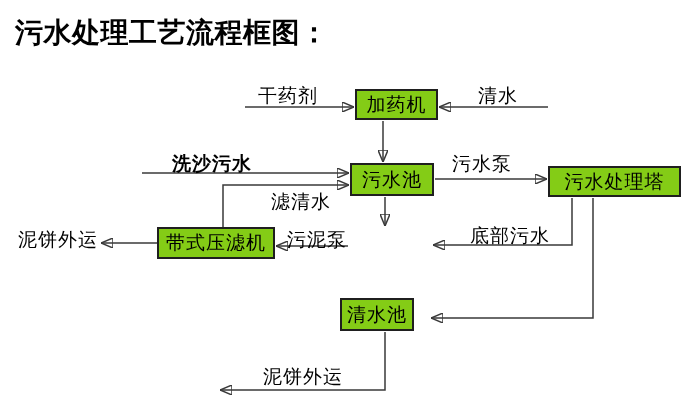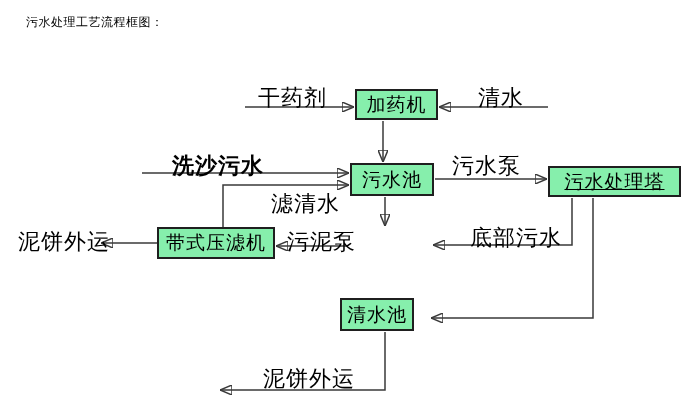--- a/index.html
+++ b/index.html
@@ -11,62 +11,62 @@
     position: relative;
     width: 700px;
     height: 420px;
     background: #ffffff;
     font-family: "DejaVu Sans", sans-serif;
     color: #000000;
     overflow: hidden;
   }
   .diagram-title {
     position: absolute;
-    left: 26px;
+    left: 15px;
     top: 14px;
-    font-size: 12px;
-    font-weight: normal;
+    font-size: 28px;
+    font-weight: bold;
     letter-spacing: 0.5px;
     white-space: nowrap;
   }
   .node {
     position: absolute;
     box-sizing: border-box;
     border: 2px solid #1f1f1f;
-    background: #86efac;
+    background: #84cc16;
     display: flex;
     align-items: center;
     justify-content: center;
     font-size: 19px;
     letter-spacing: 1px;
     white-space: nowrap;
     z-index: 2;
   }
   .flow-label {
     position: absolute;
-    font-size: 22px;
+    font-size: 19px;
     letter-spacing: 1px;
     white-space: nowrap;
     z-index: 3;
   }
   svg.wires {
     position: absolute;
     left: 0;
     top: 0;
     z-index: 1;
   }
   svg.wires path {
     fill: none;
     stroke: #3a3a3a;
     stroke-width: 1.5;
   }
   
   .node-dosing   { left: 355px; top:  89px; width:  83px; height: 31px; }
   .node-sewage   { left: 350px; top: 163px; width:  84px; height: 33px; }
-  .node-tower    { left: 548px; top: 166px; width: 133px; height: 31px; text-decoration: underline; }
+  .node-tower    { left: 548px; top: 166px; width: 133px; height: 31px; }
   .node-press    { left: 157px; top: 227px; width: 118px; height: 32px; }
   .node-sludge   { left: 348px; top: 227px; width:  84px; height: 31px; }
   .node-clean    { left: 340px; top: 298px; width:  74px; height: 33px; }
   
   .lbl-dry       { left: 258px; top:  83px; }
   .lbl-cleanw    { left: 478px; top:  83px; text-align: right; }
   .lbl-sand      { left: 172px; top: 151px; font-weight: bold; }
   .lbl-pump      { left: 452px; top: 151px; }
   .lbl-filtered  { left: 271px; top: 189px; }
   .lbl-bottom    { left: 470px; top: 223px; }

